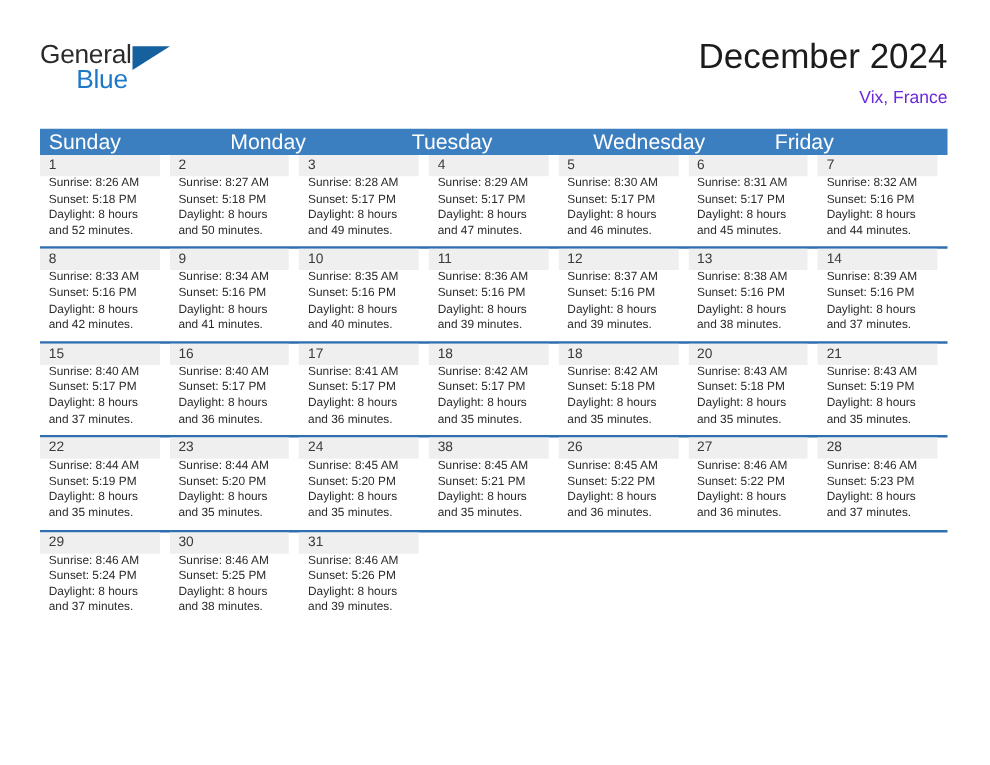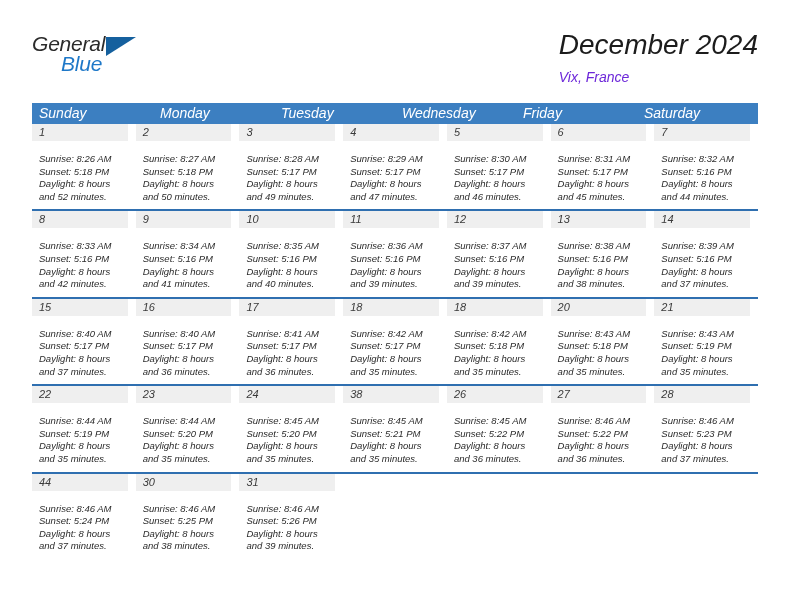--- a/index.html
+++ b/index.html
@@ -12,21 +12,20 @@
     background: #ffffff;
     font-family: "Liberation Sans", sans-serif;
     color: #1a1a1a;
     overflow: hidden;
   }
   .page {
     position: relative;
     width: 792px;
     height: 612px;
     box-sizing: border-box;
-    font-style: italic;
   }
 
   
   .header {
     position: absolute;
     left: 32px;
     top: 28px;
     right: 34px;
     height: 68px;
   }
@@ -62,21 +61,21 @@
     width: 0;
     height: 0;
     border-left: 30px solid #15609e;
     border-bottom: 19px solid transparent;
   }
 
   .title-block {
     position: absolute;
     right: 0;
     top: 0;
-    text-align: left;
+    text-align: right;
   }
   .cal-title {
     font-size: 28px;
     font-weight: normal;
     color: #1c1c1c;
     line-height: 34px;
     white-space: nowrap;
   }
   .cal-sub {
     font-size: 14px;
@@ -94,21 +93,21 @@
     width: 726px;
   }
   .weekday-row {
     display: flex;
     background: #3c7fc1;
     height: 21px;
   }
   .weekday {
     flex: 1 1 0;
     color: #ffffff;
-    font-size: 14px;
+    font-size: 17px;
     line-height: 21px;
     padding-left: 7px;
     box-sizing: border-box;
     white-space: nowrap;
   }
 
   .week {
     display: flex;
     border-top: 2px solid #2f6fb0;
     margin-top: 6px;
@@ -129,21 +128,21 @@
     color: #3a3a3a;
     line-height: 17px;
     height: 17px;
     padding-left: 7px;
     box-sizing: border-box;
   }
   .day.empty .day-num {
     background: transparent;
   }
   .day-info {
-    padding: 12px 0 0 7px;
+    padding: 0 0 0 7px;
     font-size: 9.5px;
     line-height: 12.6px;
     color: #2b2b2b;
   }
   .day-info div {
     white-space: nowrap;
   }
 </style>
 </head>
 <body>
@@ -166,21 +165,20 @@
   </div>
 
   <div class="calendar">
 
     <div class="weekday-row">
       <div class="weekday">Sunday</div>
       <div class="weekday">Monday</div>
       <div class="weekday">Tuesday</div>
       <div class="weekday">Wednesday</div>
       <div class="weekday">Friday</div>
-      <div class="weekday">Saturday</div>
     </div>
 
     <div class="week first">
       <div class="day">
         <div class="day-num">1</div>
         <div class="day-info">
           <div>Sunrise: 8:26 AM</div>
           <div>Sunset: 5:18 PM</div>
           <div>Daylight: 8 hours</div>
           <div>and 52 minutes.</div>
@@ -435,21 +433,21 @@
           <div>Sunrise: 8:46 AM</div>
           <div>Sunset: 5:23 PM</div>
           <div>Daylight: 8 hours</div>
           <div>and 37 minutes.</div>
         </div>
       </div>
     </div>
 
     <div class="week">
       <div class="day">
-        <div class="day-num">44</div>
+        <div class="day-num">29</div>
         <div class="day-info">
           <div>Sunrise: 8:46 AM</div>
           <div>Sunset: 5:24 PM</div>
           <div>Daylight: 8 hours</div>
           <div>and 37 minutes.</div>
         </div>
       </div>
       <div class="day">
         <div class="day-num">30</div>
         <div class="day-info">

